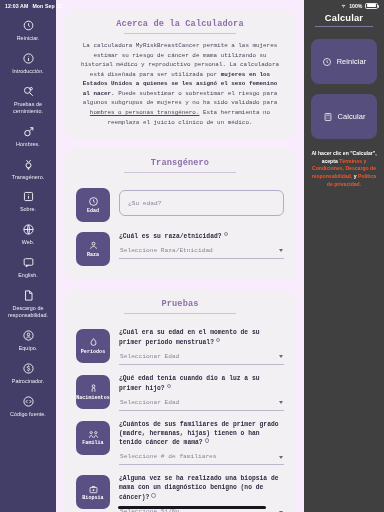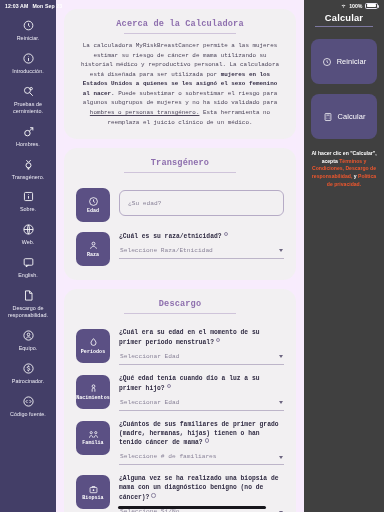--- a/index.html
+++ b/index.html
@@ -357,21 +357,21 @@
           </div>
           <div class="selectline">
             <span class="val">Seleccione Raza/Etnicidad</span>
             <span class="caret"></span>
           </div>
         </div>
       </div>
     </div>
 
     <div class="card">
-      <div class="card-title">Descargo</div>
+      <div class="card-title">Pruebas</div>
       <div class="title-rule"></div>
 
       <div class="qrow">
         <div class="qchip">
           <svg viewBox="0 0 24 24" fill="none" stroke="currentColor" stroke-width="1.8">
             <path d="M12 3.5c3.5 4.2 5.5 6.9 5.5 9.4A5.5 5.5 0 016.5 12.9c0-2.5 2-5.2 5.5-9.4z"></path>
           </svg>
           <span>Períodos</span>
         </div>
         <div class="qbody">

